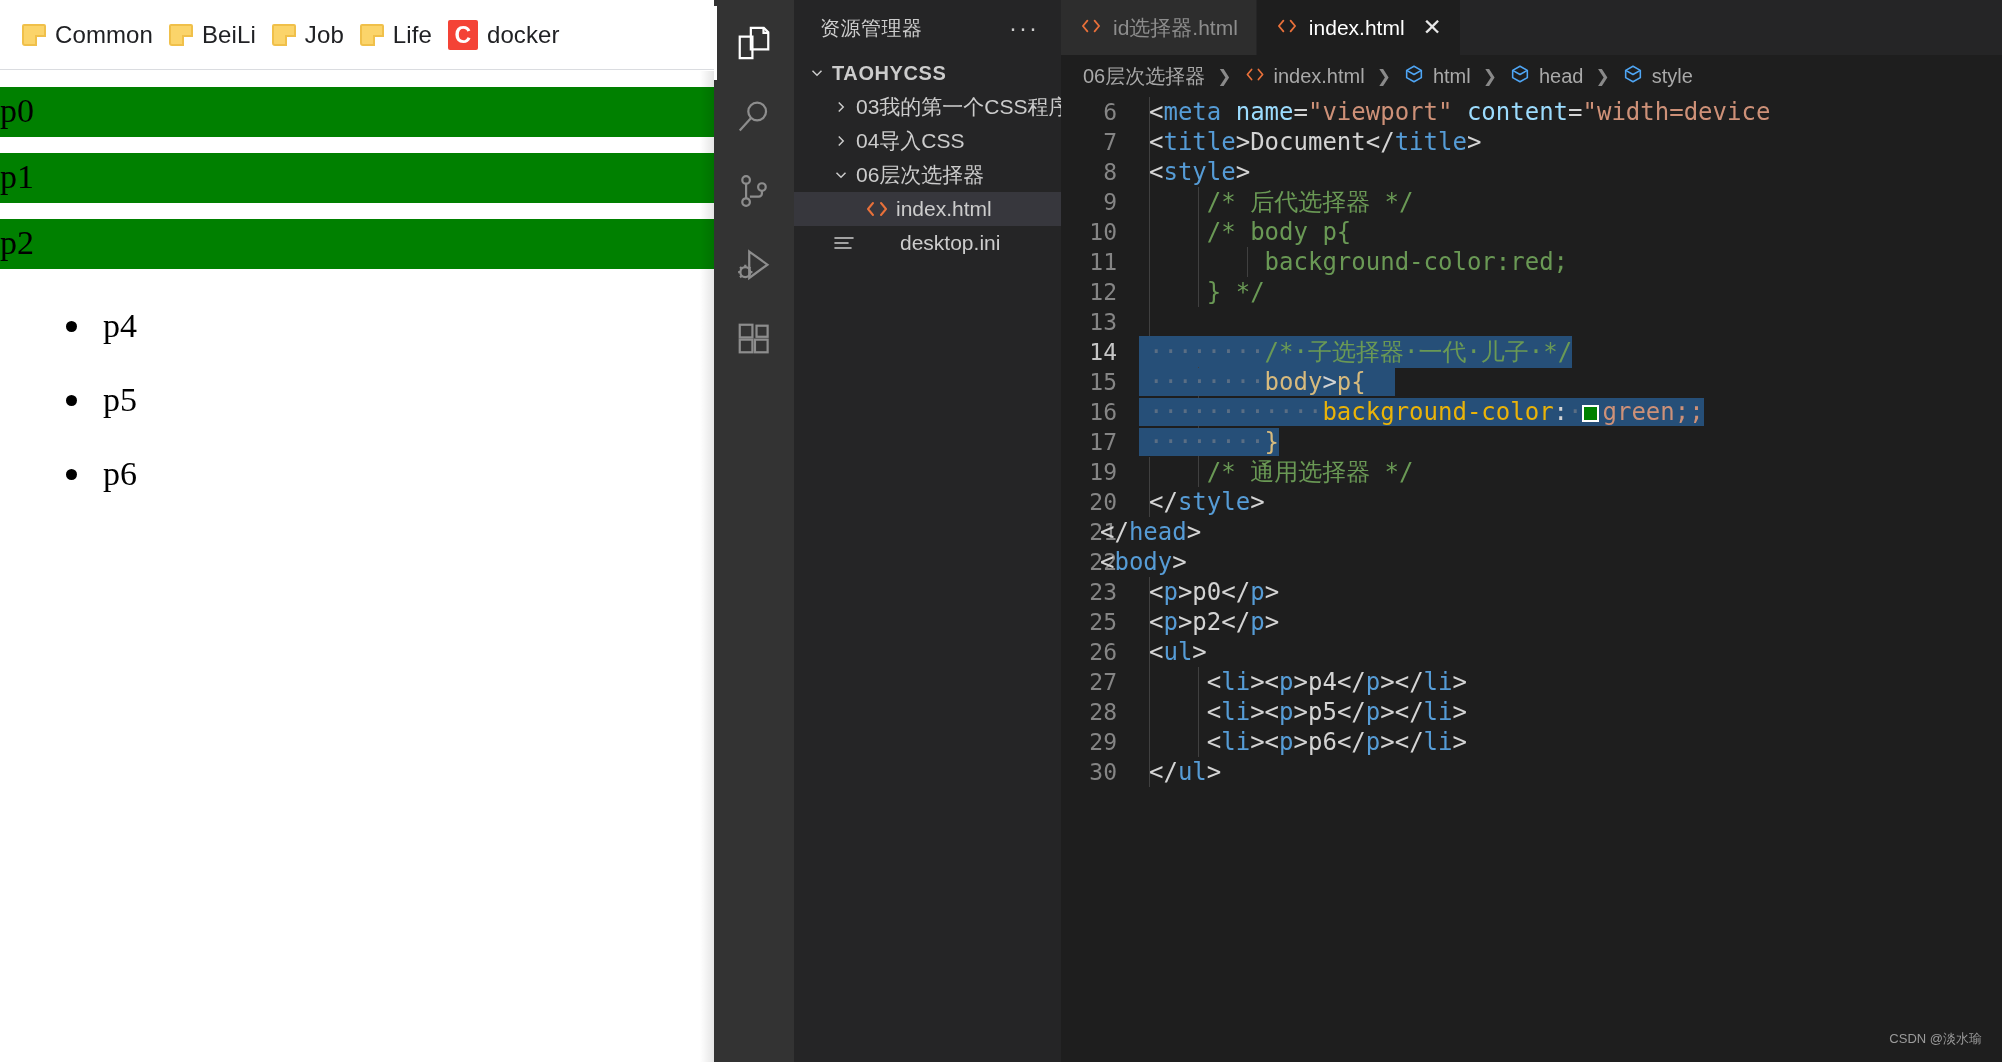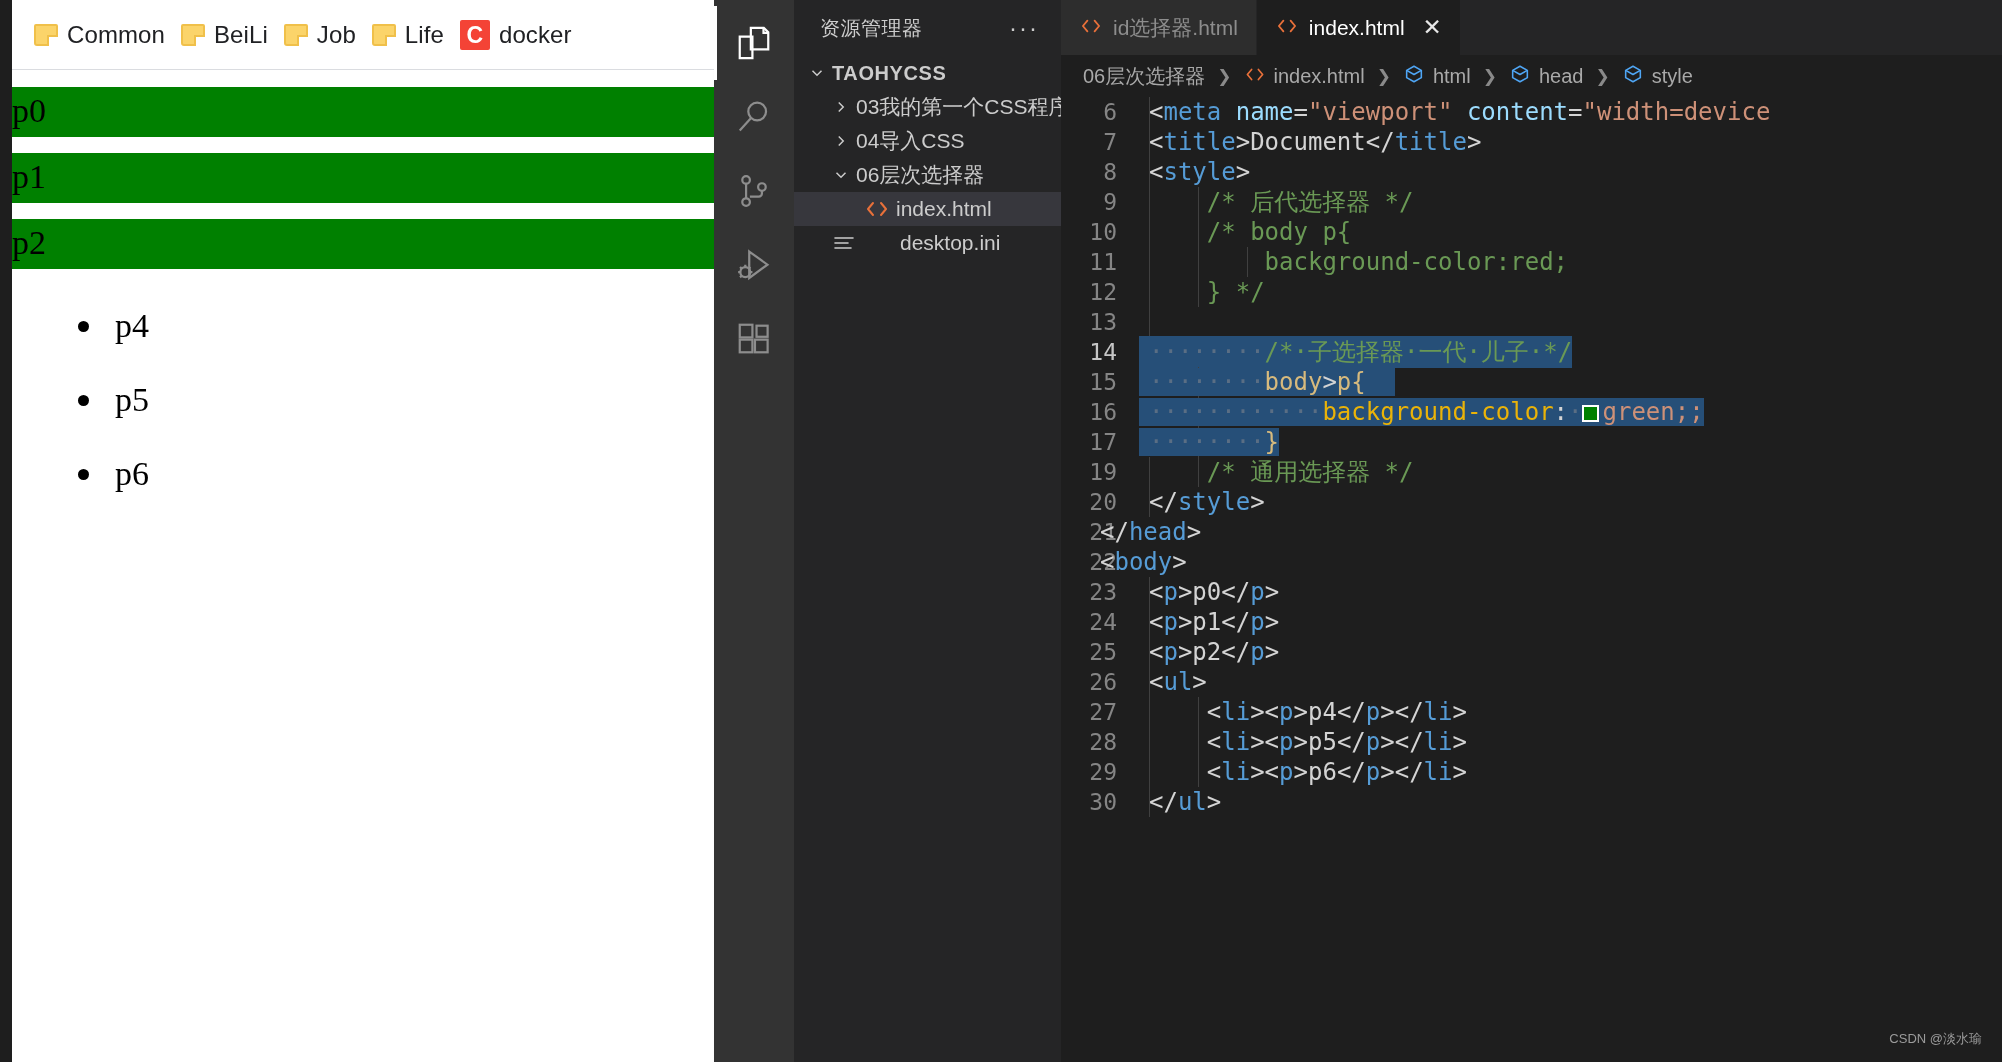--- a/index.html
+++ b/index.html
@@ -6,21 +6,21 @@
   html,body { width:2002px; height:1062px; overflow:hidden; }
   body {
     font-family:"Liberation Sans", sans-serif;
     background:#1e1e1e;
     position:relative;
   }
 
   
   #browser {
     position:absolute; left:0; top:0; width:714px; height:1062px;
-    background:#ffffff; overflow:hidden;margin-left:12px;
+    background:#ffffff; overflow:hidden;
   }
   #bookmark-bar {
     position:absolute; left:0; top:0; width:714px; height:70px;
     background:#ffffff;
     display:flex; align-items:center; gap:0px;
     border-bottom:1px solid #dadce0;
     padding-left:18px;
   }
   .bm-item {
     display:flex; align-items:center; gap:9px;
@@ -491,25 +491,20 @@
         <span class="ln">22</span>
         <span class="code-text" style="padding-left:10px;margin-left:-49px;"><span class="t-punc">&lt;</span><span class="t-tag">body</span><span class="t-punc">&gt;</span></span>
       </div>
 
       <div class="code-line">
         <span class="ln">23</span>
         <span class="guide" style="left:88px;"></span>
         <span class="code-text"><span class="t-punc">&lt;</span><span class="t-tag">p</span><span class="t-punc">&gt;</span><span class="t-txt">p0</span><span class="t-punc">&lt;/</span><span class="t-tag">p</span><span class="t-punc">&gt;</span></span>
       </div>
 
-      <div class="code-line">
-        <span class="ln">24</span>
-        <span class="guide" style="left:88px;"></span>
-        <span class="code-text"><span class="t-punc">&lt;</span><span class="t-tag">p</span><span class="t-punc">&gt;</span><span class="t-txt">p1</span><span class="t-punc">&lt;/</span><span class="t-tag">p</span><span class="t-punc">&gt;</span></span>
-      </div>
 
       <div class="code-line">
         <span class="ln">25</span>
         <span class="guide" style="left:88px;"></span>
         <span class="code-text"><span class="t-punc">&lt;</span><span class="t-tag">p</span><span class="t-punc">&gt;</span><span class="t-txt">p2</span><span class="t-punc">&lt;/</span><span class="t-tag">p</span><span class="t-punc">&gt;</span></span>
       </div>
 
       <div class="code-line">
         <span class="ln">26</span>
         <span class="guide" style="left:88px;"></span>

